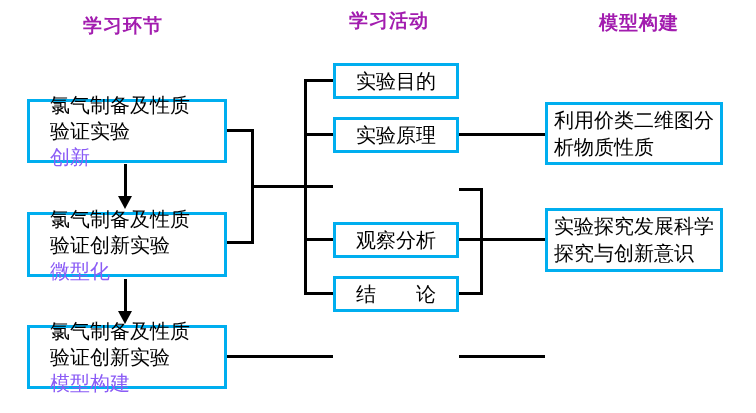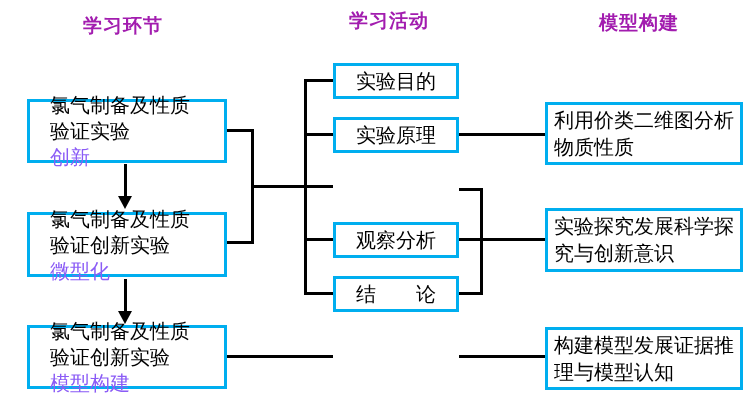--- a/index.html
+++ b/index.html
@@ -35,21 +35,21 @@
     font-size:20px;white-space:nowrap;
   }
   .m1{top:63px;text-align:right;}
   .m2{top:117px;}
   .m3{top:171px;}
   .m4{top:222px;}
   .m5{top:276px;align-items:center;}
   .m6{top:339px;}
 
   .outcome{
-    left:545px;width:198px;padding:2px 6px;
+    left:545px;width:178px;padding:2px 6px;
     font-size:20px;line-height:1.35;align-items:center;
   }
   .r1{top:102px;height:63px;}
   .r2{top:208px;height:64px;}
   .r3{top:327px;height:63px;}
 
   .hline,.vline{position:absolute;background:#000;}
   .hline{height:3px;}
   .vline{width:3px;}
 
@@ -124,23 +124,20 @@
   <div class="box activity m5">
     <span>结　　论</span>
   </div>
 
   <div class="box outcome r1">
     <span>利用价类二维图分析物质性质</span>
   </div>
   <div class="box outcome r2">
     <span>实验探究发展科学探究与创新意识</span>
   </div>
-  <div class="box outcome r3">
-    <span>构建模型发展证据推理与模型认知</span>
-  </div>
 
   <div class="hline c1"></div>
   <div class="hline c2"></div>
   <div class="vline c3"></div>
   <div class="hline c4"></div>
   <div class="vline c5"></div>
   <div class="hline c6"></div>
   <div class="hline c7"></div>
   <div class="hline c8"></div>
   <div class="hline c9"></div>

